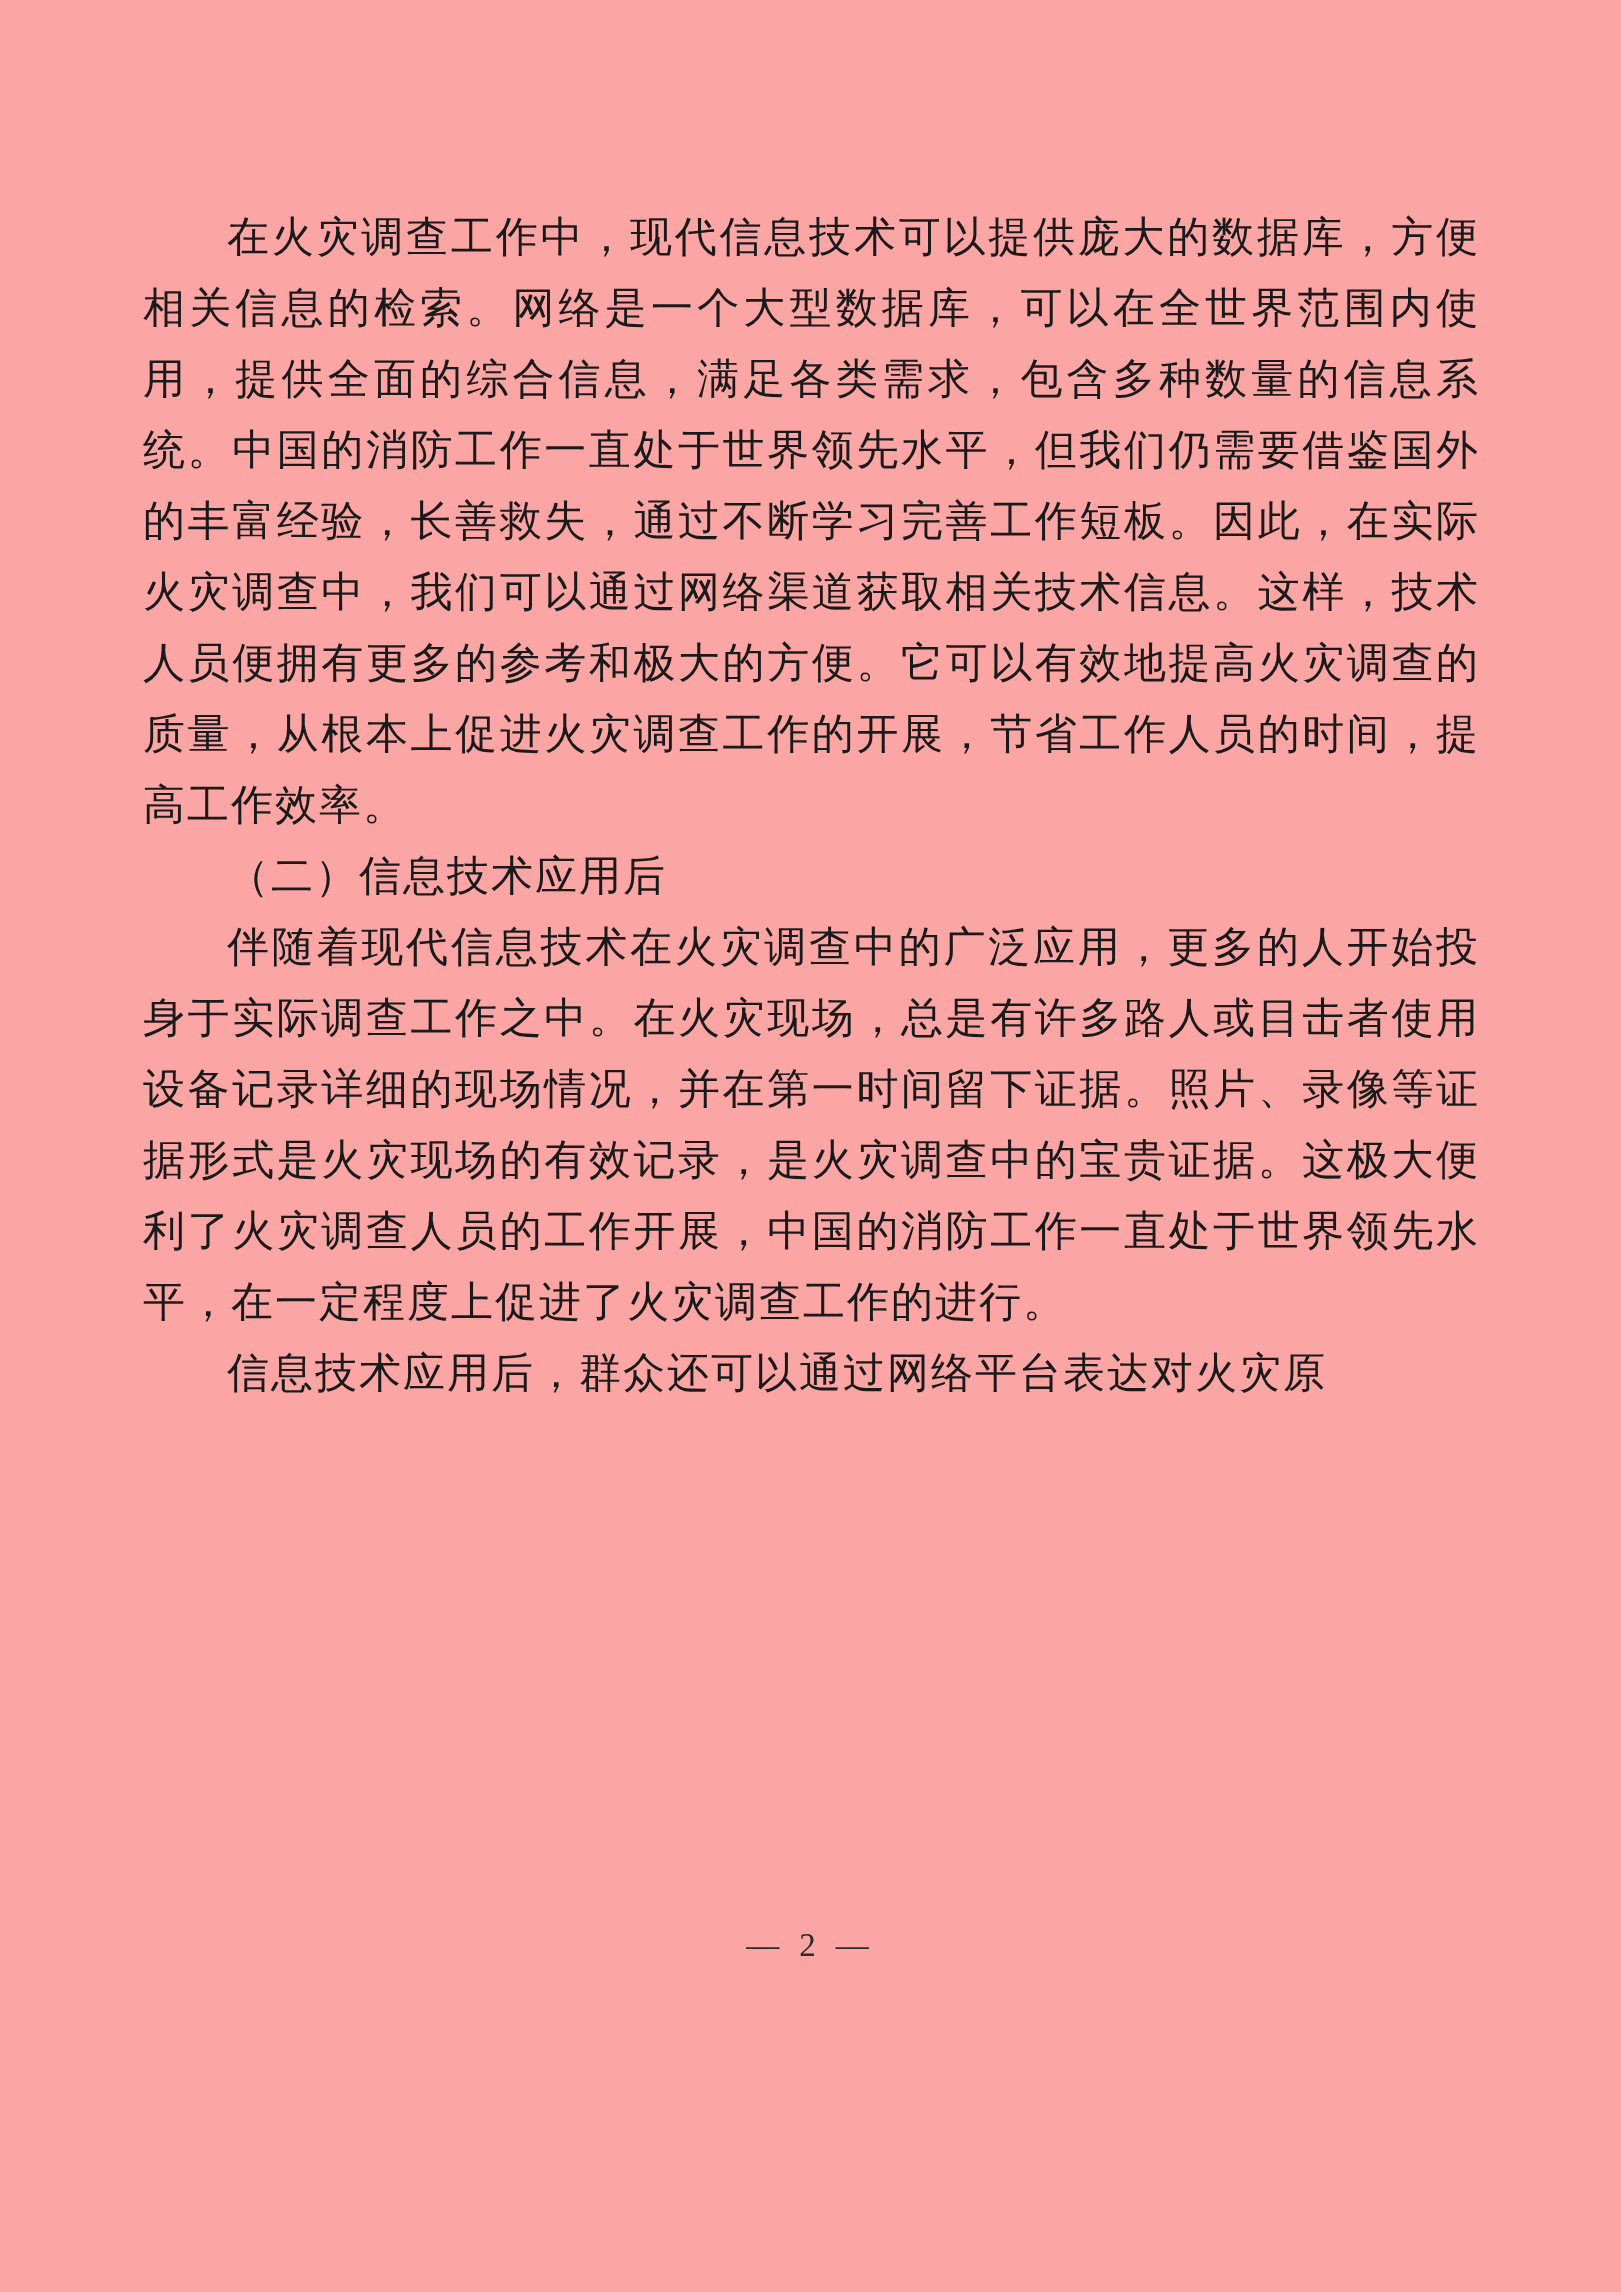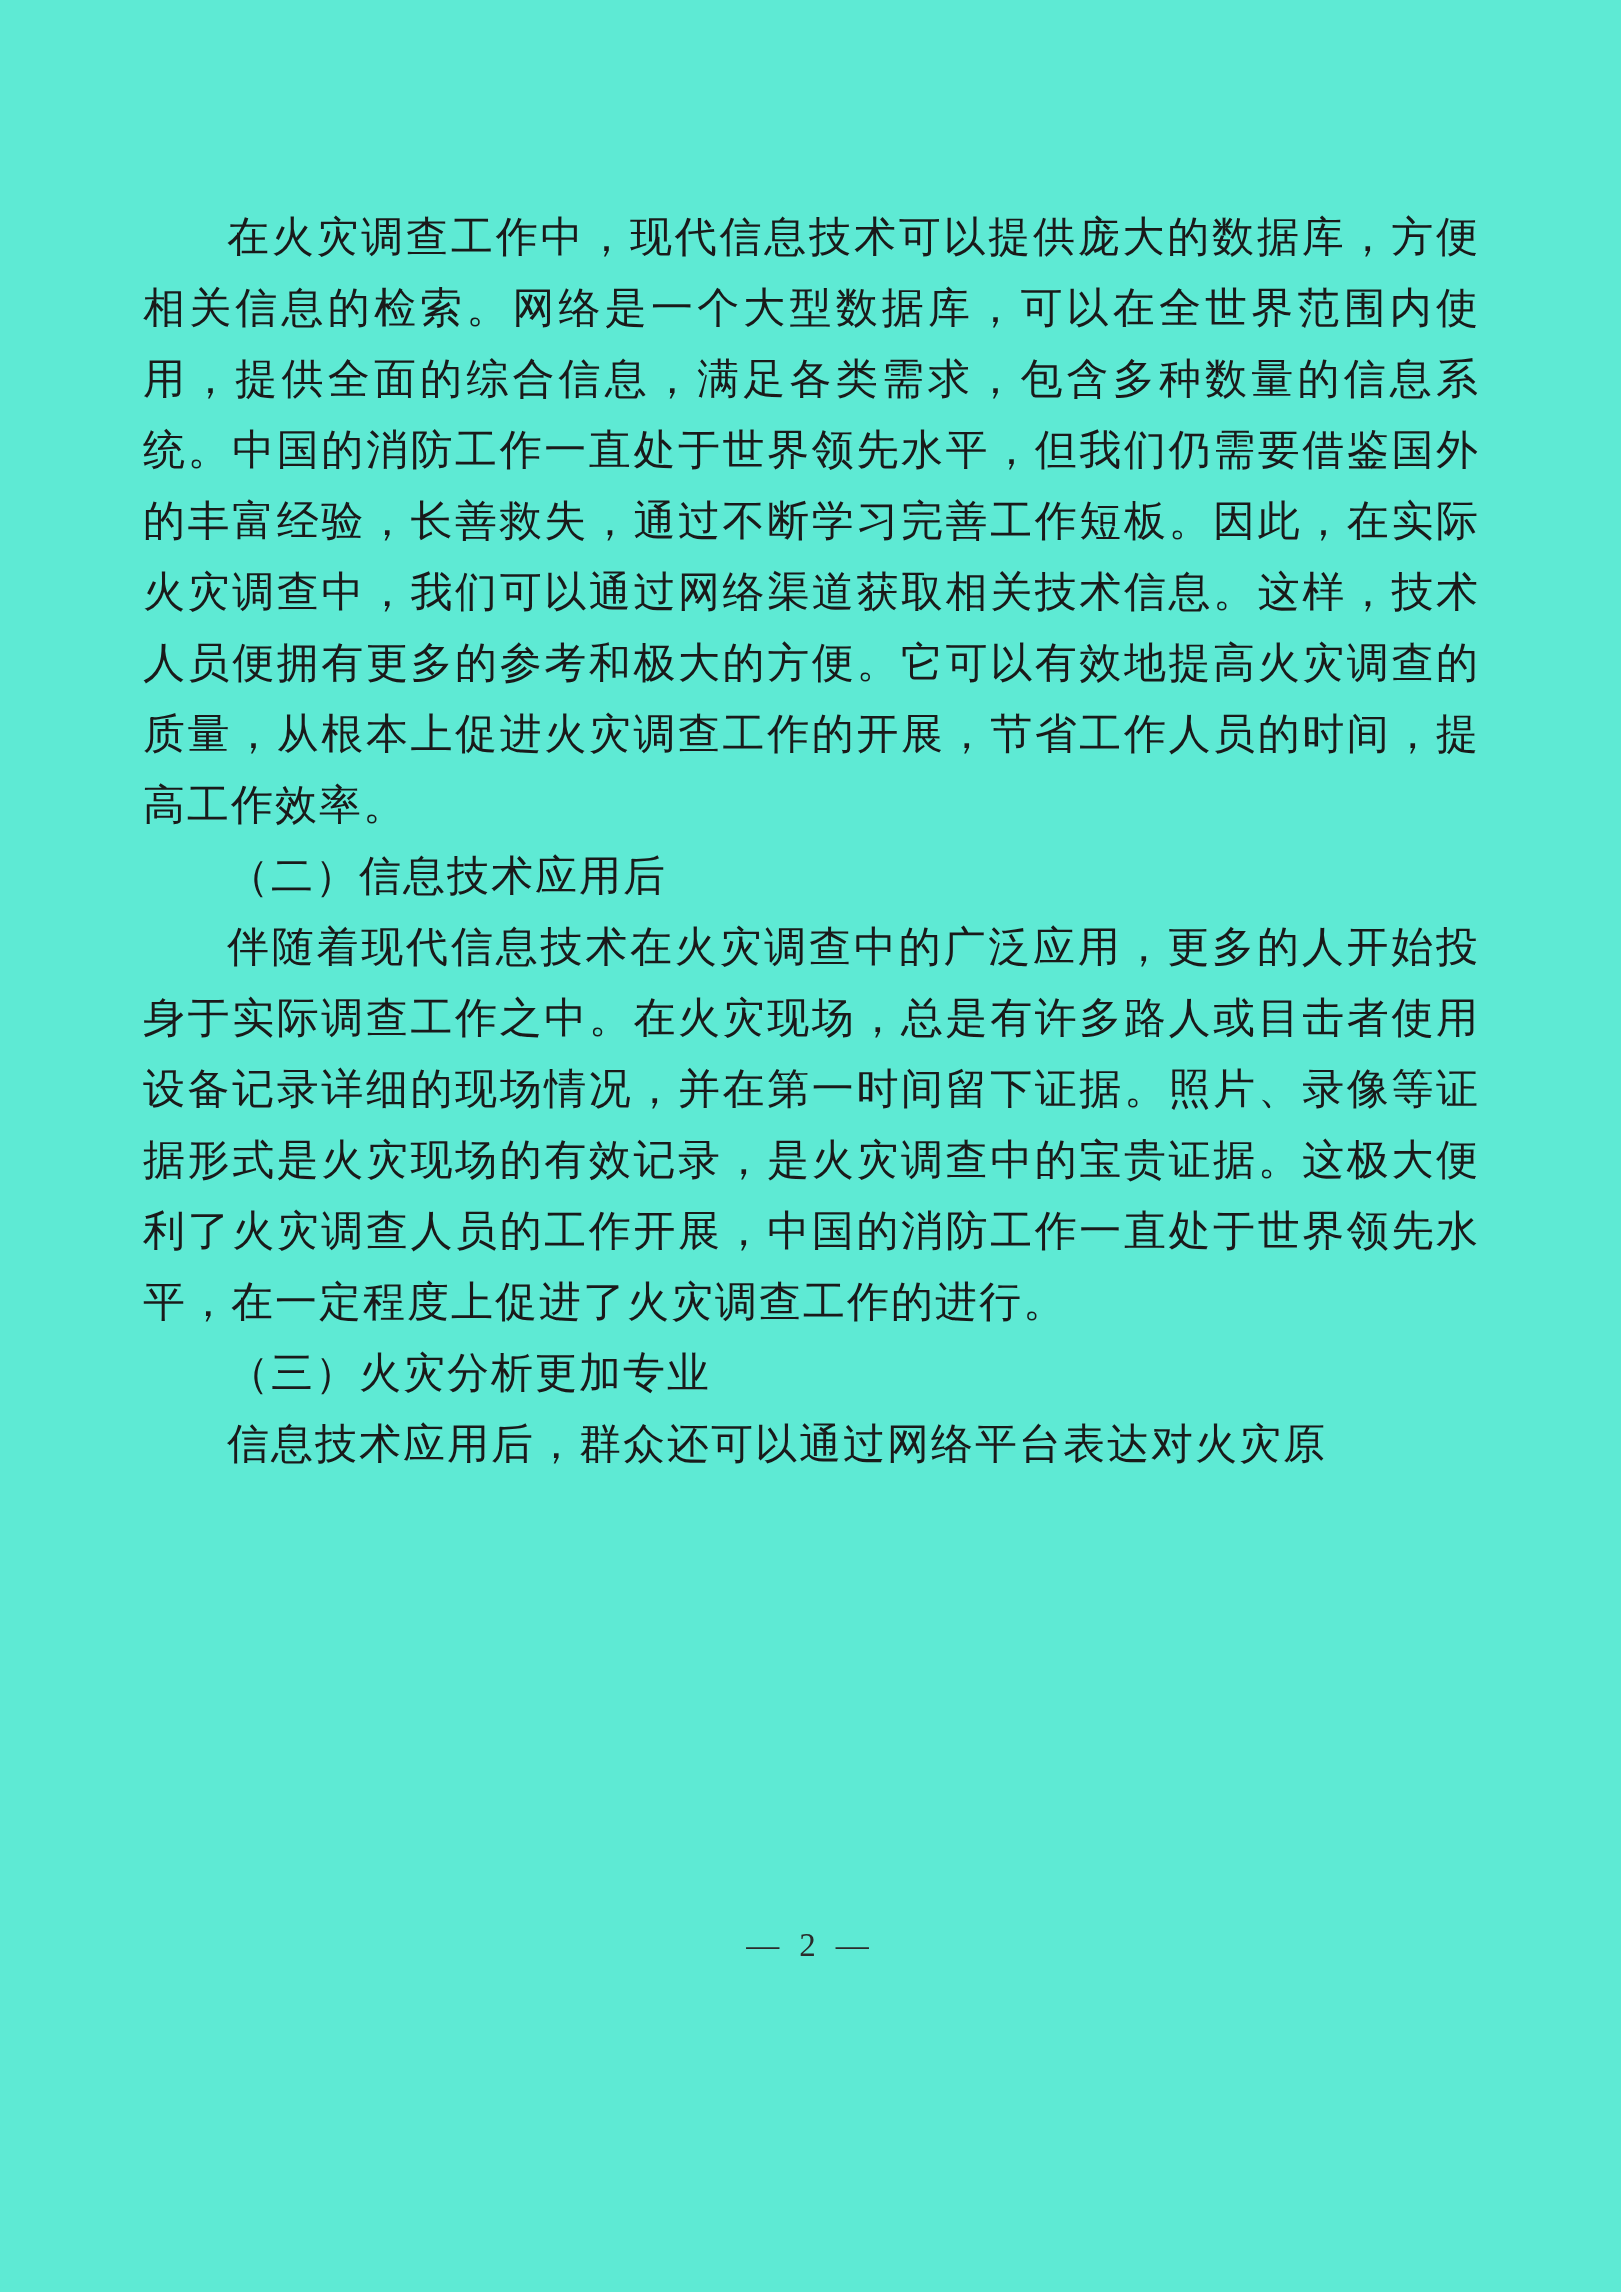--- a/index.html
+++ b/index.html
@@ -4,21 +4,21 @@
 <style>
   html, body {
     margin: 0;
     padding: 0;
     background: #ffffff;
   }
   .page {
     position: relative;
     width: 1621px;
     height: 2293px;
-    background: #5eead4;
+    background: #fca5a5;
     font-family: "Liberation Serif", "DejaVu Serif", serif;
     color: #1a1a1a;
     overflow: hidden;
   }
   .content {
     position: absolute;
     left: 143px;
     top: 202px;
     width: 1337px;
   }
@@ -44,18 +44,17 @@
   }
 </style>
 </head>
 <body>
 
 <div class="page">
   <div class="content">
     <p class="par">在火灾调查工作中，现代信息技术可以提供庞大的数据库，方便相关信息的检索。网络是一个大型数据库，可以在全世界范围内使用，提供全面的综合信息，满足各类需求，包含多种数量的信息系统。中国的消防工作一直处于世界领先水平，但我们仍需要借鉴国外的丰富经验，长善救失，通过不断学习完善工作短板。因此，在实际火灾调查中，我们可以通过网络渠道获取相关技术信息。这样，技术人员便拥有更多的参考和极大的方便。它可以有效地提高火灾调查的质量，从根本上促进火灾调查工作的开展，节省工作人员的时间，提高工作效率。</p>
     <p class="par">（二）信息技术应用后</p>
     <p class="par">伴随着现代信息技术在火灾调查中的广泛应用，更多的人开始投身于实际调查工作之中。在火灾现场，总是有许多路人或目击者使用设备记录详细的现场情况，并在第一时间留下证据。照片、录像等证据形式是火灾现场的有效记录，是火灾调查中的宝贵证据。这极大便利了火灾调查人员的工作开展，中国的消防工作一直处于世界领先水平，在一定程度上促进了火灾调查工作的进行。</p>
-    <p class="par">（三）火灾分析更加专业</p>
     <p class="par">信息技术应用后，群众还可以通过网络平台表达对火灾原</p>
   </div>
   <div class="page-number">— 2 —</div>
 </div>
 
 
 </body></html>

